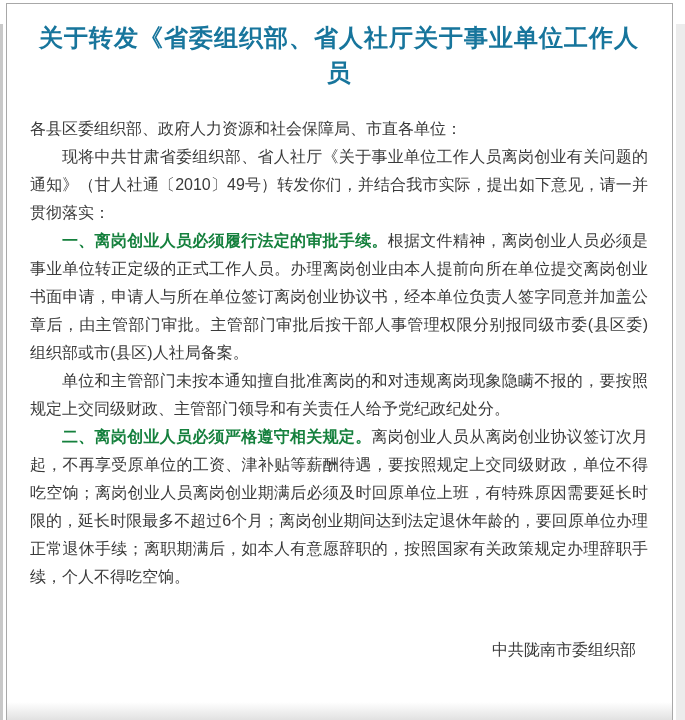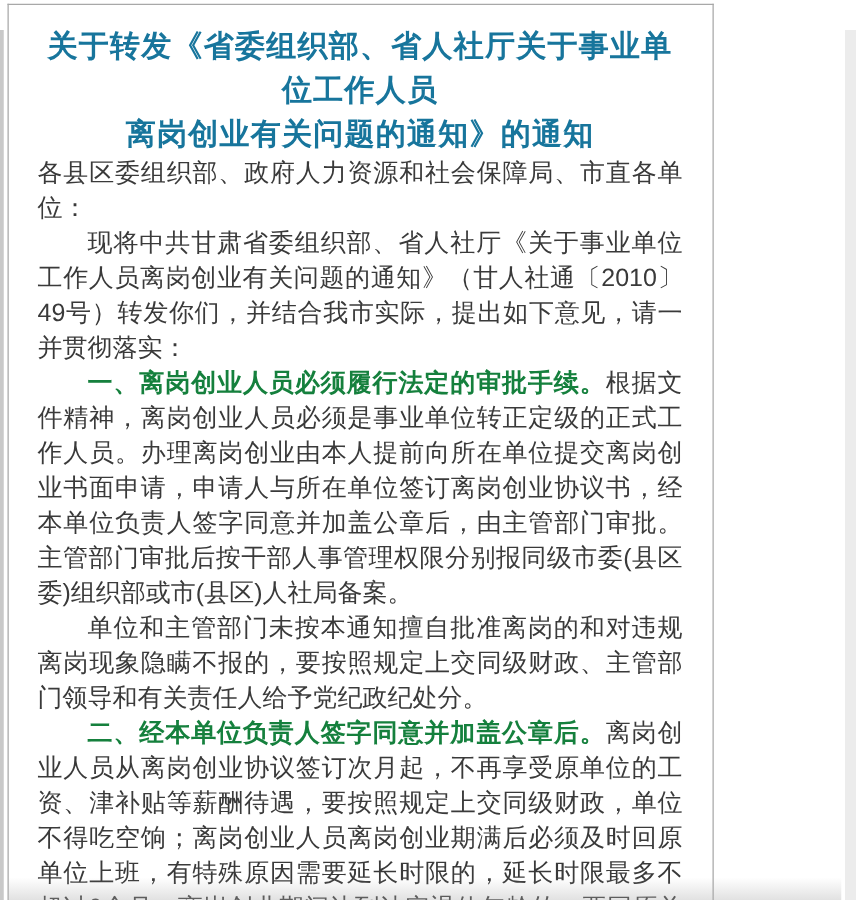--- a/index.html
+++ b/index.html
@@ -19,21 +19,21 @@
   }
   .right-strip {
     position: absolute;
     right: 0; top: 24px;
     width: 9px; height: 696px;
     background: #ececec;
   }
   .paper {
     position: absolute;
     left: 6px; top: 3px;
-    width: 565px; height: 717px;
+    width: 667px; height: 717px;
     box-sizing: border-box;
     border: 1px solid #a8a8a8;
     border-bottom: none;
     background: #ffffff;
   }
   .bottom-shade {
     position: absolute;
     left: 7px; bottom: 0;
     width: 666px; height: 18px;
     background: linear-gradient(180deg, rgba(255,255,255,0) 0%, rgba(170,170,170,0.35) 100%);
@@ -45,22 +45,22 @@
   .doc-title {
     color: #17759c;
     font-weight: bold;
     font-size: 24px;
     line-height: 35px;
     text-align: center;
     letter-spacing: 1px;
     margin-top: 4px;
   }
   .body-text {
-    margin-top: 0;
-    font-size: 20px;
+    margin-top: 25px;
+    font-size: 16px;
     line-height: 28px;
     color: #3a3a3a;
     text-align: justify;
   }
   .body-text p {
     margin: 0;
     text-indent: 2em;
   }
   .body-text p.no-indent {
     text-indent: 0;
@@ -82,29 +82,28 @@
 <body>
 
 <div class="left-strip"></div>
 <div class="right-strip"></div>
 
 <div class="paper">
   <div class="content">
 
     <div class="doc-title">
       <div>关于转发《省委组织部、省人社厅关于事业单位工作人员</div>
-      <div>离岗创业有关问题的通知》的通知</div>
     </div>
 
     <div class="body-text">
       <p class="no-indent">各县区委组织部、政府人力资源和社会保障局、市直各单位：</p>
       <p>现将中共甘肃省委组织部、省人社厅《关于事业单位工作人员离岗创业有关问题的通知》（甘人社通〔2010〕49号）转发你们，并结合我市实际，提出如下意见，请一并贯彻落实：</p>
       <p><b class="sec-head">一、离岗创业人员必须履行法定的审批手续。</b><span>根据文件精神，离岗创业人员必须是事业单位转正定级的正式工作人员。办理离岗创业由本人提前向所在单位提交离岗创业书面申请，申请人与所在单位签订离岗创业协议书，经本单位负责人签字同意并加盖公章后，由主管部门审批。主管部门审批后按干部人事管理权限分别报同级市委(县区委)组织部或市(县区)人社局备案。</span></p>
       <p>单位和主管部门未按本通知擅自批准离岗的和对违规离岗现象隐瞒不报的，要按照规定上交同级财政、主管部门领导和有关责任人给予党纪政纪处分。</p>
-      <p><b class="sec-head">二、经本单位负责人签字同意并加盖公章后。</b><span>离岗创业人员从离岗创业协议签订次月起，不再享受原单位的工资、津补贴等薪酬待遇，要按照规定上交同级财政，单位不得吃空饷；离岗创业人员离岗创业期满后必须及时回原单位上班，有特殊原因需要延长时限的，延长时限最多不超过6个月；离岗创业期间达到法定退休年龄的，要回原单位办理正常退休手续；离职期满后，如本人有意愿辞职的，按照国家有关政策规定办理辞职手续，个人不得吃空饷。</span></p>
+      <p><b class="sec-head">二、离岗创业人员必须严格遵守相关规定。</b><span>离岗创业人员从离岗创业协议签订次月起，不再享受原单位的工资、津补贴等薪酬待遇，要按照规定上交同级财政，单位不得吃空饷；离岗创业人员离岗创业期满后必须及时回原单位上班，有特殊原因需要延长时限的，延长时限最多不超过6个月；离岗创业期间达到法定退休年龄的，要回原单位办理正常退休手续；离职期满后，如本人有意愿辞职的，按照国家有关政策规定办理辞职手续，个人不得吃空饷。</span></p>
     </div>
 
     <div class="signoff">
       <div>中共陇南市委组织部</div>
 
     </div>
 
   </div>
 </div>
 

